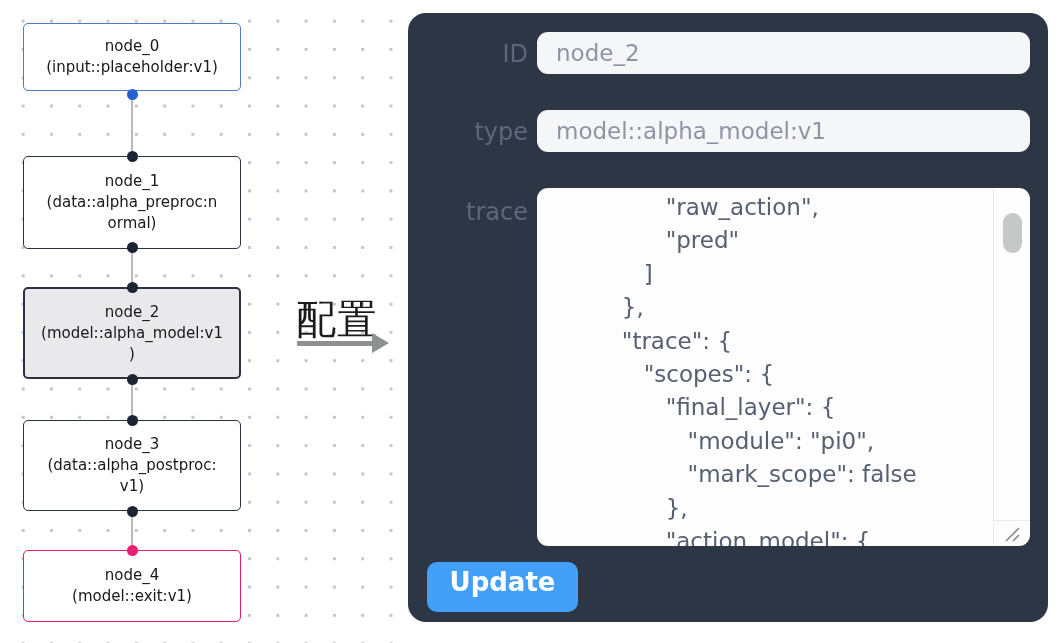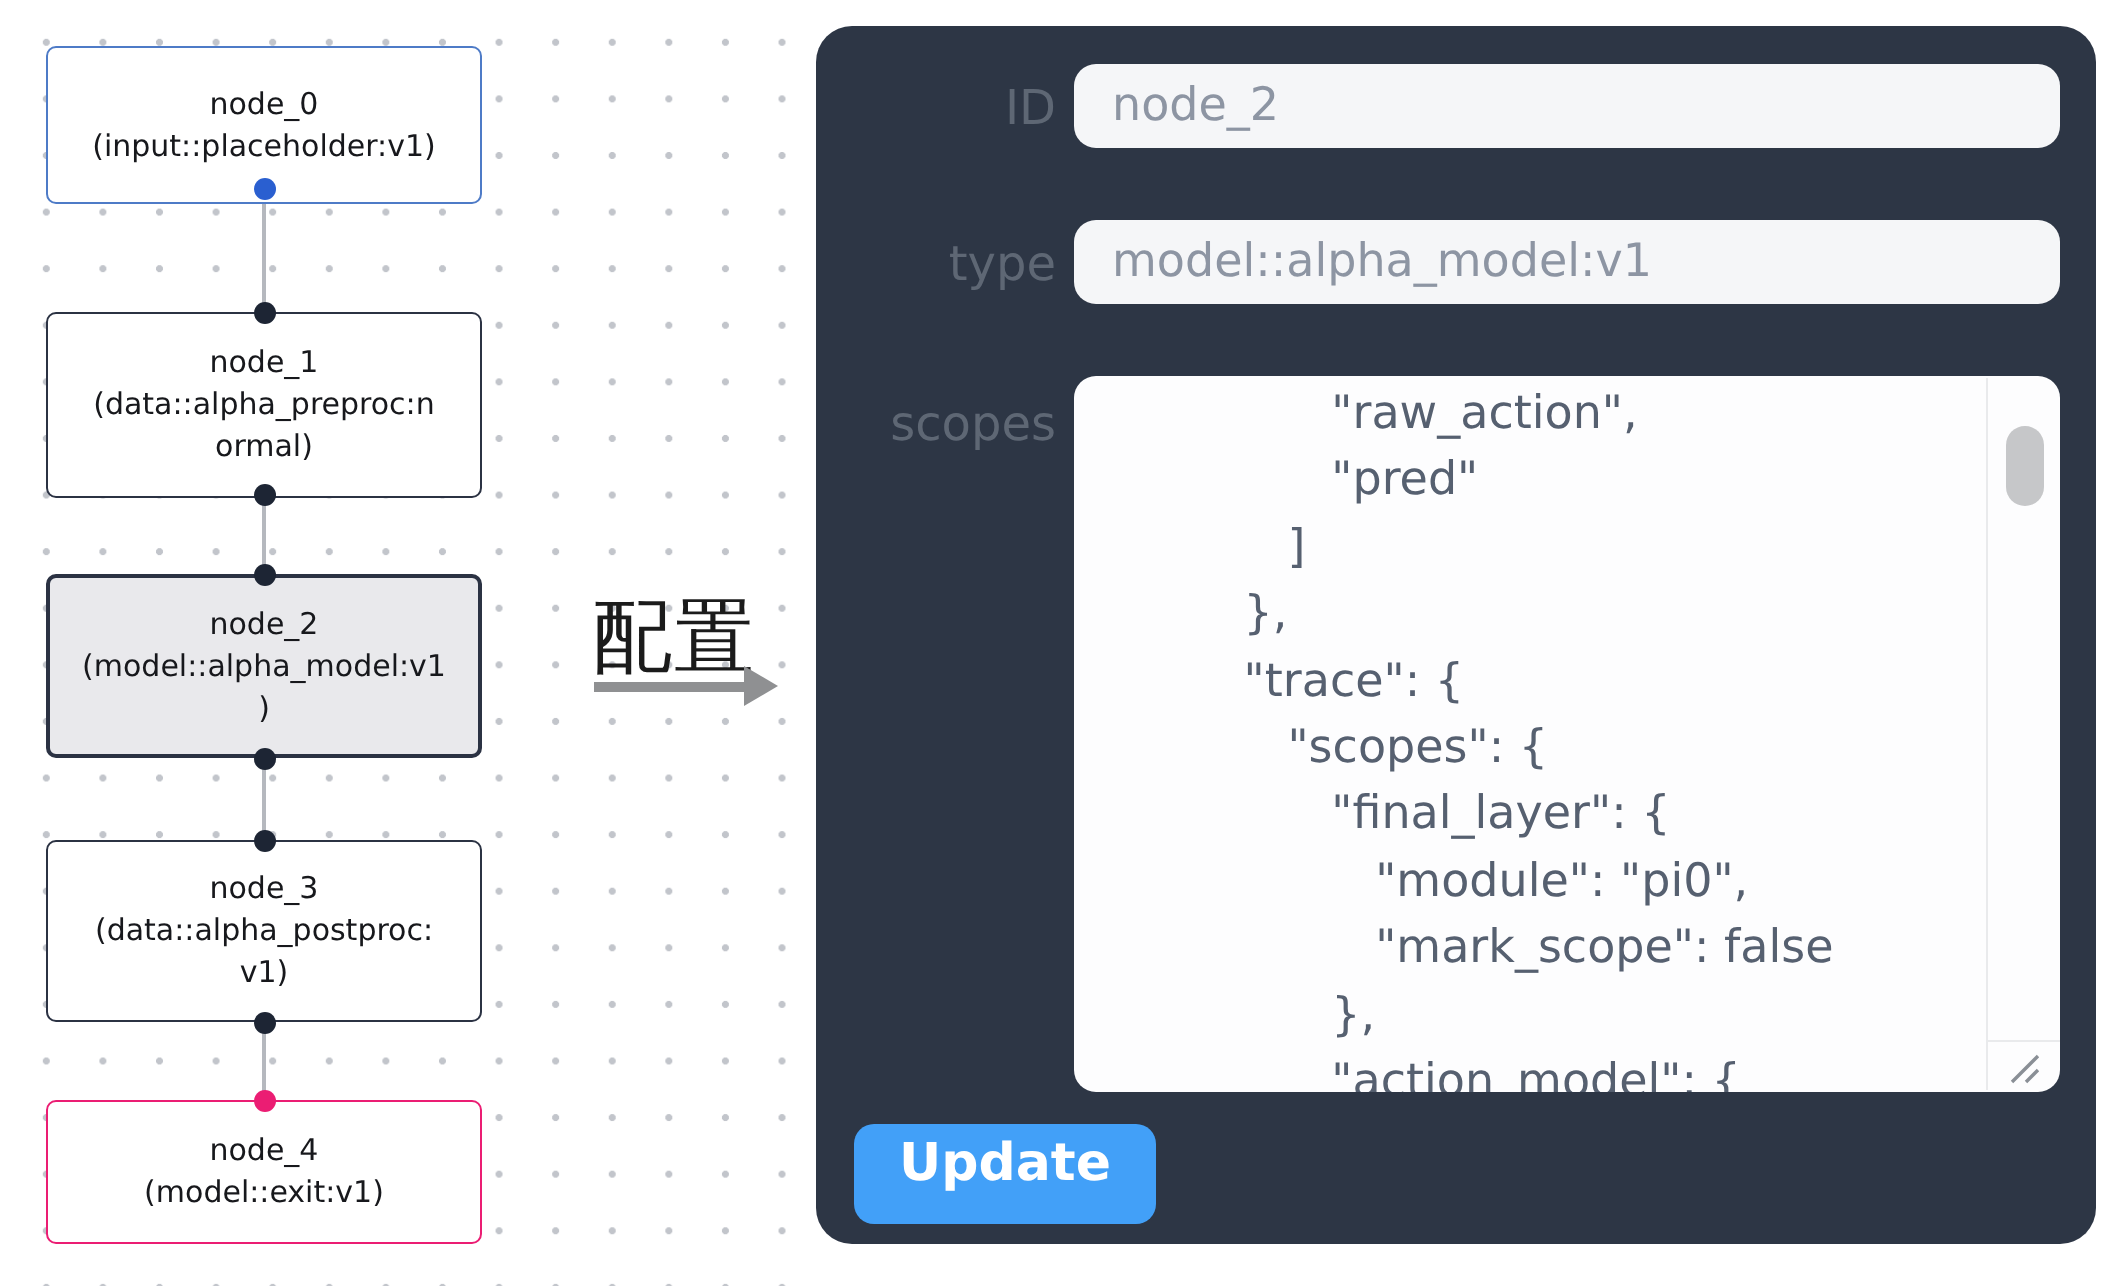--- a/index.html
+++ b/index.html
@@ -22,21 +22,21 @@
   .e4{top:511px;height:39px;}
   .node{
     position:absolute;left:23px;width:218px;box-sizing:border-box;
     background:#ffffff;border:1.5px solid var(--node-border-dark,#2b3243);
     border-radius:5px;display:flex;align-items:center;justify-content:center;
   }
   .node-text{
     font-size:15px;line-height:21px;color:#17181c;text-align:center;
     white-space:pre-line;width:100%;padding:0 4px;
   }
-  .n0{top:23px;height:79px;border-color:var(--node-border-blue,#4e7bc7);}
+  .n0{top:23px;height:68px;border-color:var(--node-border-blue,#4e7bc7);}
   .n1{top:156px;height:93px;}
   .n2{top:287px;height:92px;background:var(--node-selected-bg,#e9e9ec);border-width:2px;}
   .n3{top:420px;height:91px;}
   .n4{top:550px;height:72px;border-color:var(--node-border-pink,#eb1d73);}
   .port{position:absolute;left:126.5px;width:11px;height:11px;border-radius:50%;background:var(--port-dark,#1d2534);}
   .p-blue{background:var(--port-blue,#2a5fd0);}
   .p-pink{background:var(--port-pink,#eb1d73);}
   .pb0{top:88.5px;} .pt1{top:150.5px;} .pb1{top:241.5px;} .pt2{top:281.5px;}
   .pb2{top:373.5px;} .pt3{top:414.5px;} .pb3{top:505.5px;} .pt4{top:544.5px;}
   
@@ -140,21 +140,21 @@
 <div class="mask mask-right"></div>
 <div class="mask mask-bottom"></div>
 
 <div class="panel">
   <div class="f-label l-id">ID</div>
   <input class="f-input i-id" readonly="" value="node_2" style="">
 
   <div class="f-label l-type">type</div>
   <input class="f-input i-type" readonly="" value="model::alpha_model:v1" style="">
 
-  <div class="f-label l-config">scopes</div>
+  <div class="f-label l-config">trace</div>
   <div class="config-box">
     <pre class="config-text">               "raw_action",
                "pred"
             ]
          },
          "trace": {
             "scopes": {
                "final_layer": {
                   "module": "pi0",
                   "mark_scope": false

